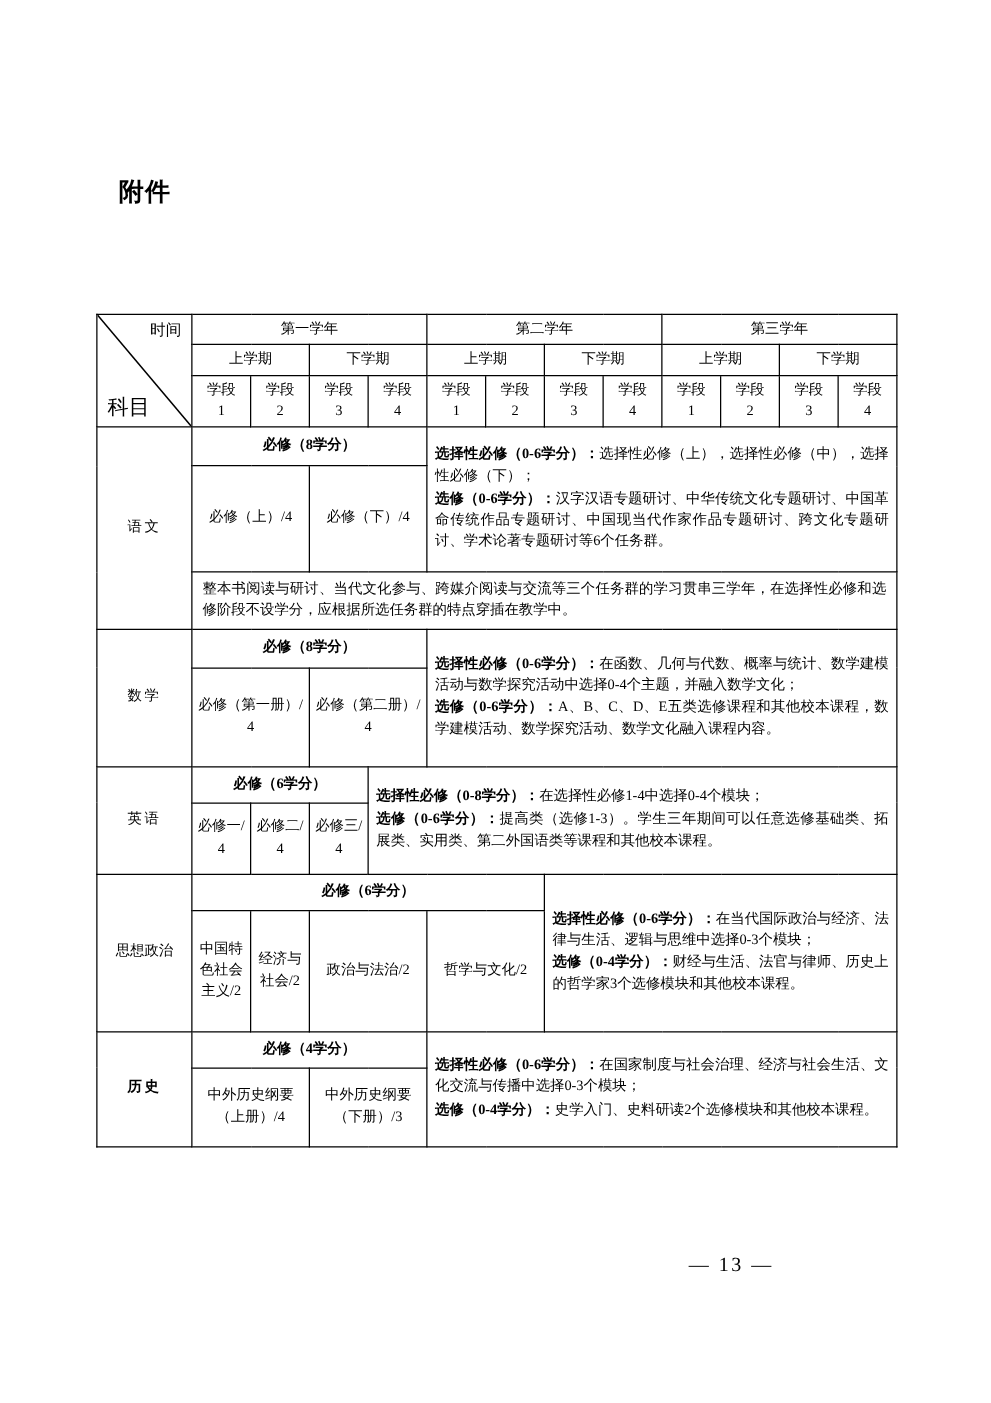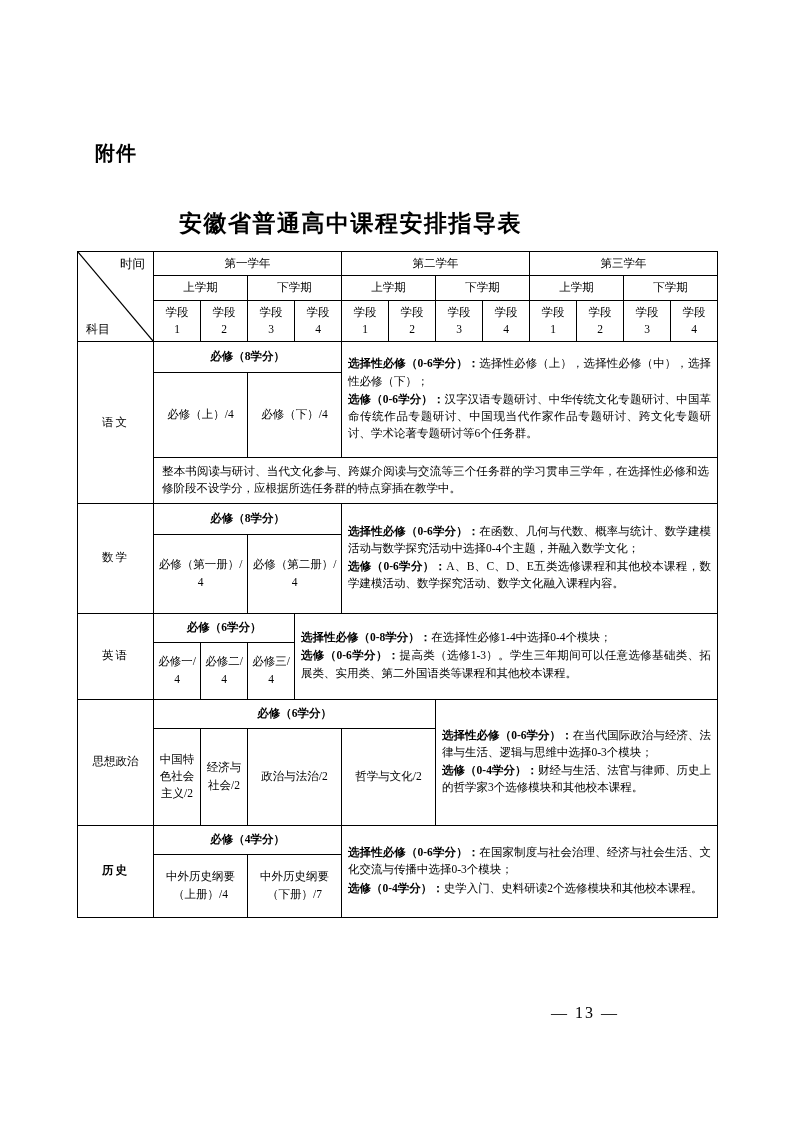--- a/index.html
+++ b/index.html
@@ -80,21 +80,21 @@
   .corner .t-time {
     position: absolute;
     right: 8px;
     top: 3px;
     font-size: 12.5px;
   }
   .corner .t-subj {
     position: absolute;
     left: 8px;
     bottom: 3px;
-    font-size: 12px;
+    font-size: 17px;
   }
   .cellblock {
     font-size: 11.5px;
     line-height: 1.62;
     text-align: justify;
     padding: 5px 6px !important;
     vertical-align: top;
   }
   .cellblock p { margin: 0 0 1px 0; }
   .b { font-weight: bold; }
@@ -122,21 +122,20 @@
     letter-spacing: 2px;
   }
 </style>
 </head>
 <body>
 
 <div class="page">
 
   <div class="attach-label">附件</div>
 
-  <div class="doc-title">安徽省普通高中课程安排指导表</div>
 
   <div class="table-wrap">
     <table class="main">
       <colgroup>
         <col style="width:76px">
         <col style="width:47px">
         <col style="width:47px">
         <col style="width:47px">
         <col style="width:47px">
         <col style="width:47px">
@@ -284,21 +283,21 @@
       <tr>
         <td rowspan="2" class="subject bold">历史</td>
         <td colspan="4" class="req-head" style="height:22px">必修（4学分）</td>
         <td colspan="8" rowspan="2" class="cellblock">
           <p><span class="b">选择性必修（0-6学分）：</span><span>在国家制度与社会治理、经济与社会生活、文化交流与传播中选择0-3个模块；</span></p>
           <p><span class="b">选修（0-4学分）：</span><span>史学入门、史料研读2个选修模块和其他校本课程。</span></p>
         </td>
       </tr>
       <tr>
         <td colspan="2" class="small-c" style="height:56px">中外历史纲要（上册）/4</td>
-        <td colspan="2" class="small-c">中外历史纲要（下册）/7</td>
+        <td colspan="2" class="small-c">中外历史纲要（下册）/3</td>
       </tr>
 
     </tbody>
       </table>
   </div>
 
   <div class="pagenum">— 13 —</div>
 
 </div>
 

